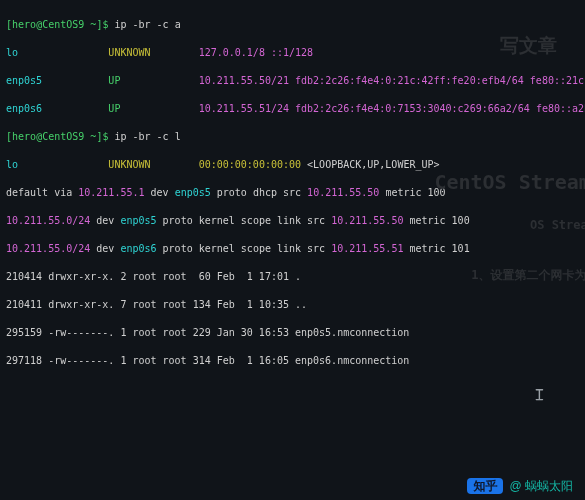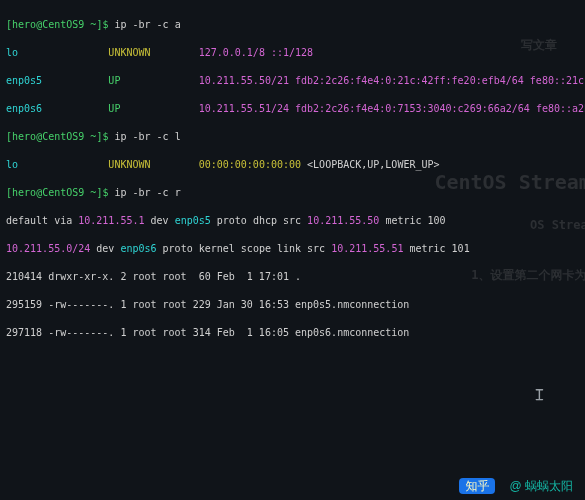--- a/index.html
+++ b/index.html
@@ -6,38 +6,39 @@
   .term{padding:4px 6px;white-space:pre;}
   .cyan{color:#2fd3d3}
   .yellow{color:#c8c038}
   .white{color:#d0d0d0}
   .green{color:#46d06a}
   .himag{color:#d466d4}
   .right-ghost{position:absolute;right:0;top:0;width:155px;height:500px;overflow:hidden;pointer-events:none}
   .ghost-txt{position:absolute;color:#2c2f33;font-weight:bold}
   .watermark{position:absolute;right:12px;bottom:6px;color:#a8b0b8;font-size:12px;font-family:Arial,sans-serif}
   .watermark .zh{color:#14b8a6}
-  .zhihu{display:inline-block;background:#1a73e8;color:#fef9c3;border-radius:4px;padding:1px 6px;margin-right:14px;font-weight:normal}
+  .zhihu{display:inline-block;background:#1a73e8;color:#0f172a;border-radius:4px;padding:1px 6px;margin-right:6px;font-weight:bold}
   .cursor{color:#9aa0a6}
   .row{display:block}
 </style>
 </head>
 <body>
 
 <div class="term">
 <span class="row"><span class="green">[<span>hero</span><span>@</span><span>CentOS9</span> <span>~</span><span>]$</span></span> <span class="white">ip -br -c a</span></span>
 <span class="row"><span class="cyan">lo</span>               <span class="yellow">UNKNOWN</span>        <span class="himag">127.0.0.1/8</span> <span class="himag">::1/128</span></span>
 <span class="row"><span class="cyan">enp0s5</span>           <span class="green">UP</span>             <span class="himag">10.211.55.50/21</span> <span class="himag">fdb2:2c26:f4e4:0:21c:42ff:fe20:efb4/64</span> <span class="himag">fe80::21c:42ff:fe20:efb4/64</span></span>
 <span class="row"><span class="cyan">enp0s6</span>           <span class="green">UP</span>             <span class="himag">10.211.55.51/24</span> <span class="himag">fdb2:2c26:f4e4:0:7153:3040:c269:66a2/64</span> <span class="himag">fe80::a2b9:883e:e07b:e1c7/64</span></span>
 <span class="row"><span class="green">[<span>hero</span><span>@</span><span>CentOS9</span> <span>~</span><span>]$</span></span> <span class="white">ip -br -c l</span></span>
 <span class="row"><span class="cyan">lo</span>               <span class="yellow">UNKNOWN</span>        <span class="yellow">00:00:00:00:00:00</span> <span class="white">&lt;LOOPBACK,UP,LOWER_UP&gt;</span></span>
-<span class="row"><span class="green">[<span>hero</span><span>@</span><span>CentOS9</span> <span>~</span><span>]$</span></span> <span class="white">ip -br -c r</span></span>
 <span class="row"><span>default via</span> <span class="himag">10.211.55.1</span> <span>dev</span> <span class="cyan">enp0s5</span> <span>proto dhcp src</span> <span class="himag">10.211.55.50</span> <span>metric 100</span></span>
+<span class="row"><span class="himag">10.211.55.0/24</span> <span>dev</span> <span class="cyan">enp0s5</span> <span>proto kernel scope link src</span> <span class="himag">10.211.55.50</span> <span>metric 100</span></span>
 <span class="row"><span class="himag">10.211.55.0/24</span> <span>dev</span> <span class="cyan">enp0s6</span> <span>proto kernel scope link src</span> <span class="himag">10.211.55.51</span> <span>metric 101</span></span>
 <span class="row">210414 drwxr-xr-x. 2 root root  60 Feb  1 17:01 .</span>
+<span class="row">210411 drwxr-xr-x. 7 root root 134 Feb  1 10:35 ..</span>
 <span class="row">295159 -rw-------. 1 root root 229 Jan 30 16:53 enp0s5.nmconnection</span>
 <span class="row">297118 -rw-------. 1 root root 314 Feb  1 16:05 enp0s6.nmconnection</span>
 
 
 
 
 
 
 
 
@@ -58,21 +59,21 @@
 
 
 
 
 
 
 
 </div>
 
 <div class="right-ghost">
-  <div class="ghost-txt" style="top:38px;right:28px;font-size:12px">写文章</div>
+  <div class="ghost-txt" style="top:38px;right:28px;font-size:19px">写文章</div>
   <div class="ghost-txt" style="top:175px;right:-30px;font-size:20px">CentOS Stream 9</div>
   <div class="ghost-txt" style="top:218px;right:-10px;font-size:12px">OS Stream</div>
   <div class="ghost-txt" style="top:268px;right:-40px;font-size:12px">1、设置第二个网卡为静态IP</div>
   <div class="ghost-txt cursor" style="top:388px;right:40px;font-size:16px">𝙸</div>
 </div>
 
 <div class="watermark">
   <span class="zhihu">知乎</span><span class="zh">@ 蜗蜗太阳</span>
 </div>
 

